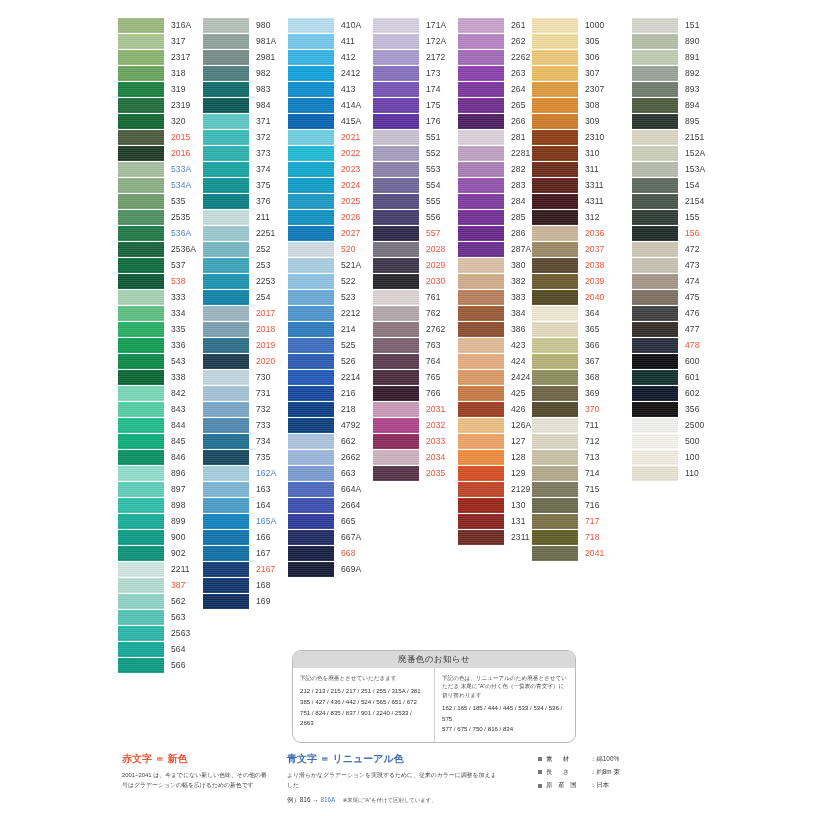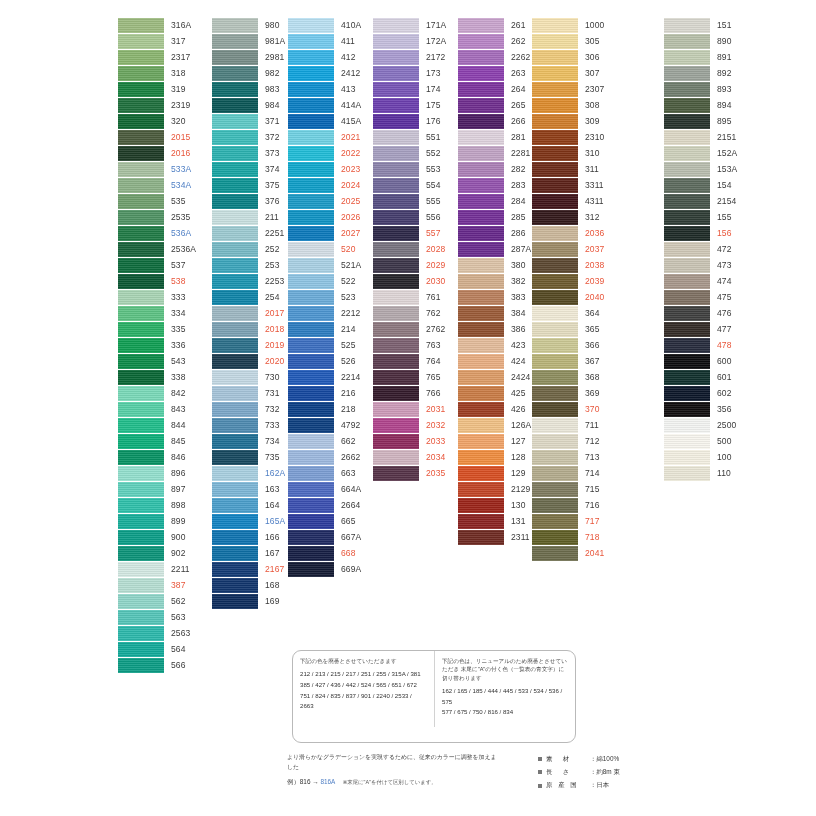--- a/index.html
+++ b/index.html
@@ -210,21 +210,21 @@
         </div>
         <div class="swatch-row">
           <div class="chip" style="background: rgb(18, 170, 154);"></div>
           <div class="code">564</div>
         </div>
         <div class="swatch-row">
           <div class="chip" style="background: rgb(11, 156, 132);"></div>
           <div class="code">566</div>
         </div>
       </div>
-      <div class="column" style="left: 212px;">
+      <div class="column" style="left: 203px;">
         <div class="swatch-row">
           <div class="chip" style="background: rgb(182, 195, 187);"></div>
           <div class="code">980</div>
         </div>
         <div class="swatch-row">
           <div class="chip" style="background: rgb(145, 163, 157);"></div>
           <div class="code">981A</div>
         </div>
         <div class="swatch-row">
           <div class="chip" style="background: rgb(119, 140, 135);"></div>
@@ -892,21 +892,21 @@
         </div>
         <div class="swatch-row">
           <div class="chip" style="background: rgb(95, 94, 37);"></div>
           <div class="code new">718</div>
         </div>
         <div class="swatch-row">
           <div class="chip" style="background: rgb(107, 107, 76);"></div>
           <div class="code new">2041</div>
         </div>
       </div>
-      <div class="column" style="left: 664px;">
+      <div class="column" style="left: 632px;">
         <div class="swatch-row">
           <div class="chip" style="background: rgb(217, 216, 207);"></div>
           <div class="code">151</div>
         </div>
         <div class="swatch-row">
           <div class="chip" style="background: rgb(183, 191, 169);"></div>
           <div class="code">890</div>
         </div>
         <div class="swatch-row">
           <div class="chip" style="background: rgb(195, 205, 180);"></div>
@@ -1013,41 +1013,47 @@
           <div class="code">100</div>
         </div>
         <div class="swatch-row">
           <div class="chip" style="background: rgb(233, 230, 214);"></div>
           <div class="code">110</div>
         </div>
       </div>
     </div>
 
   <div id="notice">
+    <div id="notice-title">廃番色のお知らせ</div>
     <div id="notice-body">
       <div class="ncol left">
         <div class="nlead">下記の色を廃番とさせていただきます</div>
         <div class="nlist" id="notice-left-list">
             <div>212 / 213 / 215 / 217 / 251 / 255 / 315A / 381</div>
             <div>385 / 427 / 436 / 442 / 524 / 565 / 651 / 672</div>
             <div>751 / 824 / 835 / 837 / 901 / 2240 / 2533 / 2663</div>
           </div>
       </div>
       <div class="ncol right">
         <div class="nlead">下記の色は、リニューアルのため廃番とさせていただき 末尾に"A"の付く色（一覧表の青文字）に切り替わります</div>
         <div class="nlist" id="notice-right-list">
             <div>162 / 165 / 185 / 444 / 445 / 533 / 534 / 536 / 575</div>
             <div>577 / 675 / 750 / 816 / 834</div>
           </div>
       </div>
     </div>
   </div>
 
+  <div class="legend" id="legend-red">
+    <div class="legend-title">赤文字 ＝ 新色</div>
+    <div class="legend-text">2001−2041 は、今までにない新しい色味、その他の番号はグラデーションの幅を広げるための新色です</div>
+  </div>
 
   <div class="legend" id="legend-blue">
+    <div class="legend-title">青文字 ＝ リニューアル色</div>
     <div class="legend-text">より滑らかなグラデーションを実現するために、従来のカラーに調整を加えました</div>
     <div class="legend-ex">
       <span>例）</span><span>816</span>
       <span>→</span>
       <span class="blue">816A</span>
       <span class="note">※末尾に"A"を付けて区別しています。</span>
     </div>
   </div>
 
   <div id="specs">

